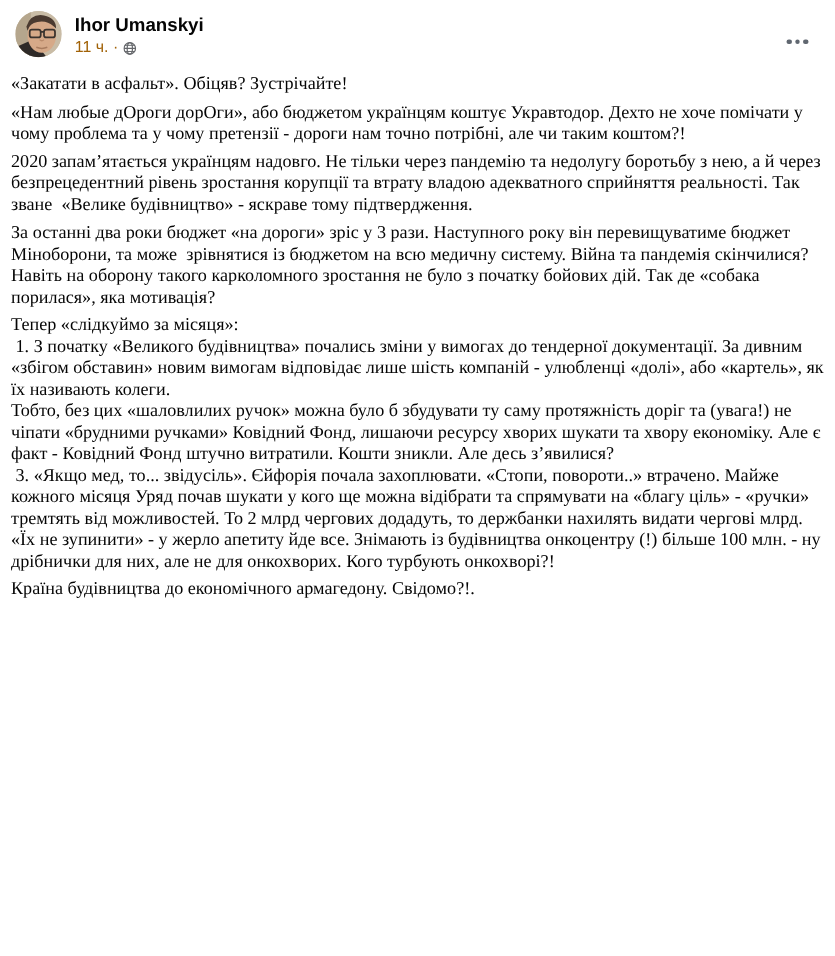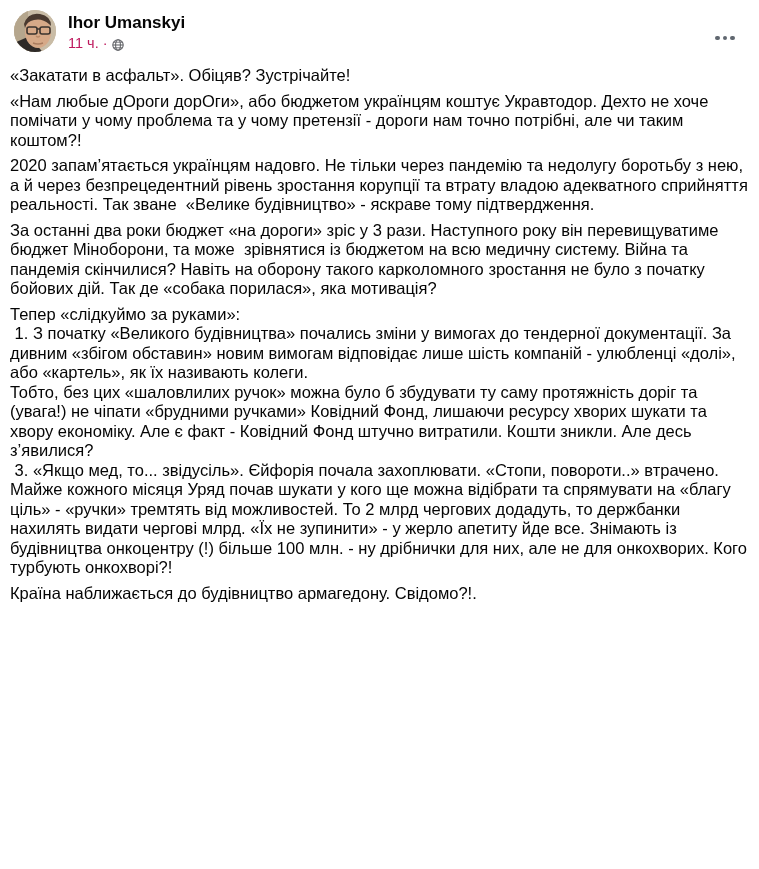--- a/index.html
+++ b/index.html
@@ -18,36 +18,36 @@
     cursor:pointer;background:#c9bca6;
   }
   .avatar svg{display:block;}
   .header-meta{margin-left:12px;padding-top:2px;}
   .author-name{
     font-size:17px;font-weight:700;color:#050505;line-height:21px;
     cursor:pointer;
   }
   .meta-row{
     display:flex;align-items:center;gap:4px;
-    color:#be185d;font-size:14.5px;line-height:18px;margin-top:1px;
+    color:#a16207;font-size:14.5px;line-height:18px;margin-top:1px;
   }
   .meta-row .dot-sep{font-weight:400;}
   .globe{width:12px;height:12px;display:inline-block;}
   .menu-button{
     position:absolute;top:22px;right:18px;
     width:32px;height:32px;border-radius:50%;
     display:flex;align-items:center;justify-content:center;gap:3px;
     cursor:pointer;border:none;background:transparent;
   }
   .menu-button i{
     width:4.5px;height:4.5px;border-radius:50%;background:#606770;display:block;
   }
   .post-text{
     padding:10px 10px 0 10px;
-    font-size:16.5px;line-height:19.5px;color:#050505;
+    font-size:16.5px;line-height:19.5px;color:#050505;font-family:Liberation Serif, serif;
   }
   .para{margin:0 0 6px 0;}
   .line{white-space:pre-wrap;}
 </style>
 </head>
 <body>
 
 <div class="post-card">
 
   <div class="post-header">
@@ -103,23 +103,23 @@
       <div class="para">
         <div class="line">«Нам любые дОроги дорОги», або бюджетом українцям коштує Укравтодор. Дехто не хоче помічати у чому проблема та у чому претензії - дороги нам точно потрібні, але чи таким коштом?!</div>
       </div>
       <div class="para">
         <div class="line">2020 запам’ятається українцям надовго. Не тільки через пандемію та недолугу боротьбу з нею, а й через безпрецедентний рівень зростання корупції та втрату владою адекватного сприйняття реальності. Так зване  «Велике будівництво» - яскраве тому підтвердження.</div>
       </div>
       <div class="para">
         <div class="line">За останні два роки бюджет «на дороги» зріс у 3 рази. Наступного року він перевищуватиме бюджет Міноборони, та може  зрівнятися із бюджетом на всю медичну систему. Війна та пандемія скінчилися? Навіть на оборону такого карколомного зростання не було з початку бойових дій. Так де «собака порилася», яка мотивація?</div>
       </div>
       <div class="para">
-        <div class="line">Тепер «слідкуймо за руками»:</div>
+        <div class="line">Тепер «слідкуймо за місяця»:</div>
         <div class="line"> 1. З початку «Великого будівництва» почались зміни у вимогах до тендерної документації. За дивним «збігом обставин» новим вимогам відповідає лише шість компаній - улюбленці «долі», або «картель», як їх називають колеги.</div>
         <div class="line">Тобто, без цих «шаловлилих ручок» можна було б збудувати ту саму протяжність доріг та (увага!) не чіпати «брудними ручками» Ковідний Фонд, лишаючи ресурсу хворих шукати та хвору економіку. Але є факт - Ковідний Фонд штучно витратили. Кошти зникли. Але десь з’явилися?</div>
         <div class="line"> 3. «Якщо мед, то... звідусіль». Єйфорія почала захоплювати. «Стопи, повороти..» втрачено. Майже кожного місяця Уряд почав шукати у кого ще можна відібрати та спрямувати на «благу ціль» - «ручки» тремтять від можливостей. То 2 млрд чергових додадуть, то держбанки нахилять видати чергові млрд. «Їх не зупинити» - у жерло апетиту йде все. Знімають із будівництва онкоцентру (!) більше 100 млн. - ну дрібнички для них, але не для онкохворих. Кого турбують онкохворі?!</div>
       </div>
       <div class="para">
-        <div class="line">Країна наближається до будівництво армагедону. Свідомо?!.</div>
+        <div class="line">Країна будівництва до економічного армагедону. Свідомо?!.</div>
       </div>
     </div>
 
 </div>
 
 </body></html>

